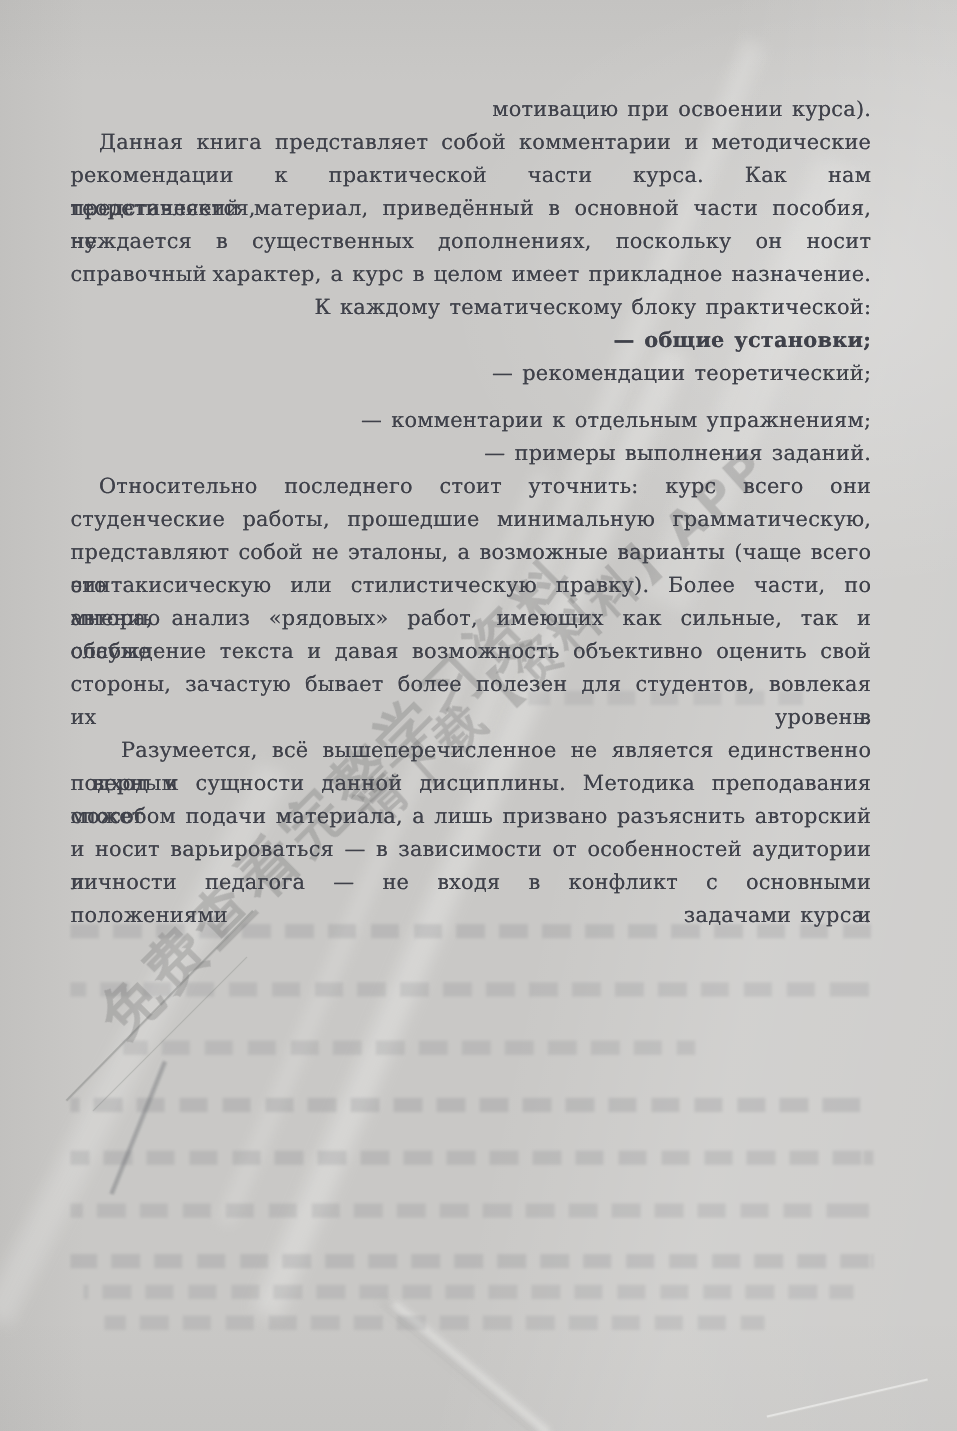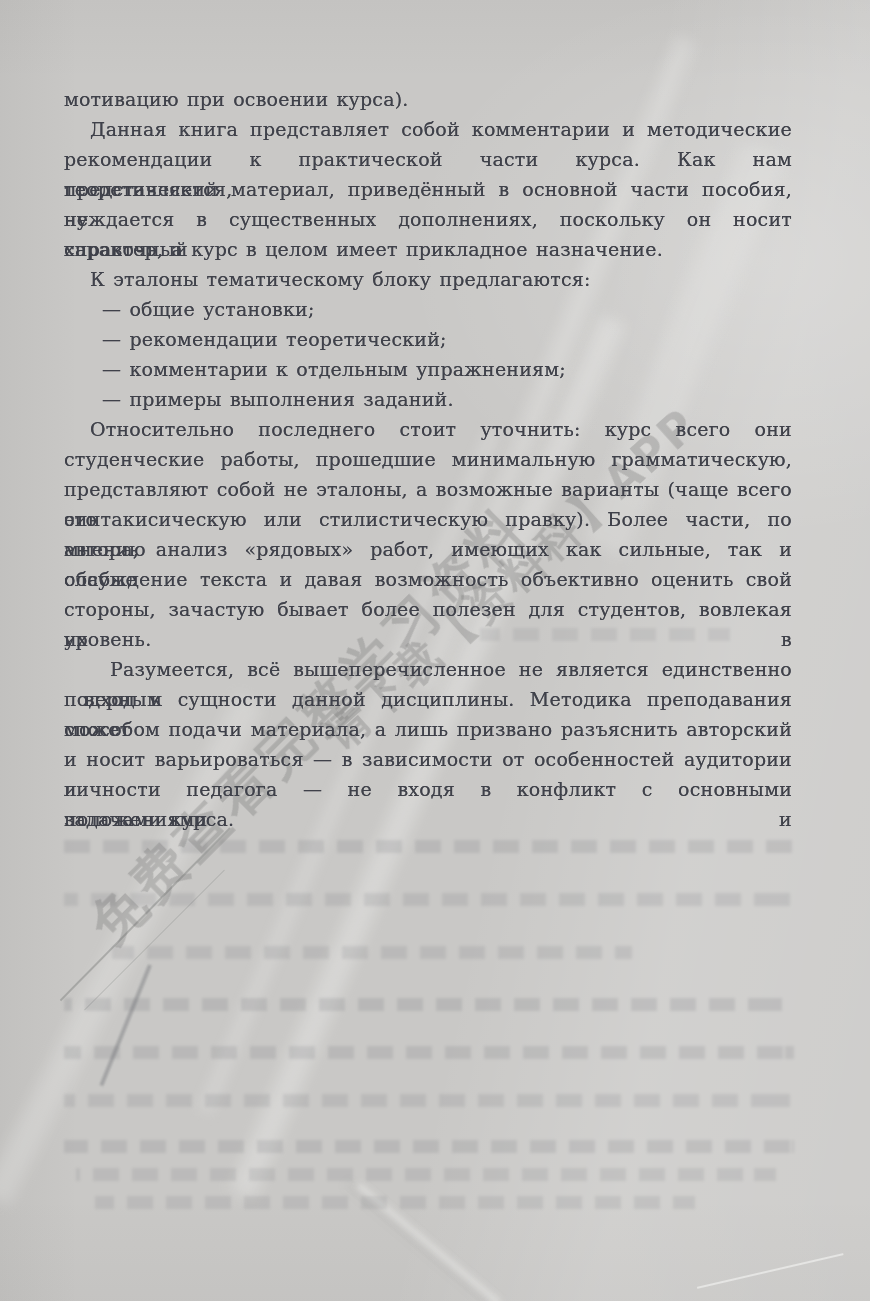--- a/index.html
+++ b/index.html
@@ -46,21 +46,21 @@
   }
   .wm-1{left:100px;top:898px;font-size:54px;letter-spacing:5px;transform:rotate(-45deg);}
   .wm-2{left:332px;top:712px;font-size:44px;letter-spacing:3px;transform:rotate(-42deg);}
   
   .text-block{
     position:absolute;left:64px;top:84px;width:728px;z-index:3;
     font-size:19px;color:#3f414a;letter-spacing:.2px;word-spacing:2px;
     text-shadow:0 0 .6px rgba(63,65,74,.8);
   }
   .para{margin:0;}
-  .line{height:30px;line-height:30px;text-align:left;}
+  .line{height:30px;line-height:30px;text-align:right;}
   .line.fill{text-align:justify;text-align-last:justify;}
 </style>
 </head>
 <body>
 
 <div class="paper">
 
   <div class="streak streak-a"></div>
   <div class="streak streak-b"></div>
   <div class="streak streak-c"></div>
@@ -93,26 +93,26 @@
         <div class="line">мотивацию при освоении курса).</div>
       </div>
       <div class="para">
         <div class="line fill" style="text-indent: 26px;">Данная книга представляет собой комментарии и методические</div>
         <div class="line fill">рекомендации к практической части курса. Как нам представляется,</div>
         <div class="line fill">теоретический материал, приведённый в основной части пособия, не</div>
         <div class="line fill">нуждается в существенных дополнениях, поскольку он носит справочный</div>
         <div class="line">характер, а курс в целом имеет прикладное назначение.</div>
       </div>
       <div class="para">
-        <div class="line" style="text-indent: 26px;">К эталоны тематическому блоку предлагаются:</div>
+        <div class="line" style="text-indent: 26px;">К каждому тематическому блоку практической:</div>
       </div>
       <div class="para">
-        <div class="line" style="padding-left: 38px;">— общие установки;</div>
+        <div class="line" style="padding-left: 38px; font-weight: bold;">— общие установки;</div>
         <div class="line" style="padding-left: 38px;">— рекомендации теоретический;</div>
-        <div class="line" style="padding-left: 38px;">— комментарии к отдельным упражнениям;</div>
+        <div class="line" style="padding-left: 38px; margin-top: 13px;">— комментарии к отдельным упражнениям;</div>
         <div class="line" style="padding-left: 38px;">— примеры выполнения заданий.</div>
       </div>
       <div class="para">
         <div class="line fill" style="text-indent: 26px;">Относительно последнего стоит уточнить: курс всего они</div>
         <div class="line fill">студенческие работы, прошедшие минимальную грамматическую,</div>
         <div class="line fill">представляют собой не эталоны, а возможные варианты (чаще всего это</div>
         <div class="line fill">синтакисическую или стилистическую правку). Более части, по мнению</div>
         <div class="line fill">автора, анализ «рядовых» работ, имеющих как сильные, так и слабые</div>
         <div class="line fill">обсуждение текста и давая возможность объективно оценить свой</div>
         <div class="line fill">стороны, зачастую бывает более полезен для студентов, вовлекая их в</div>

